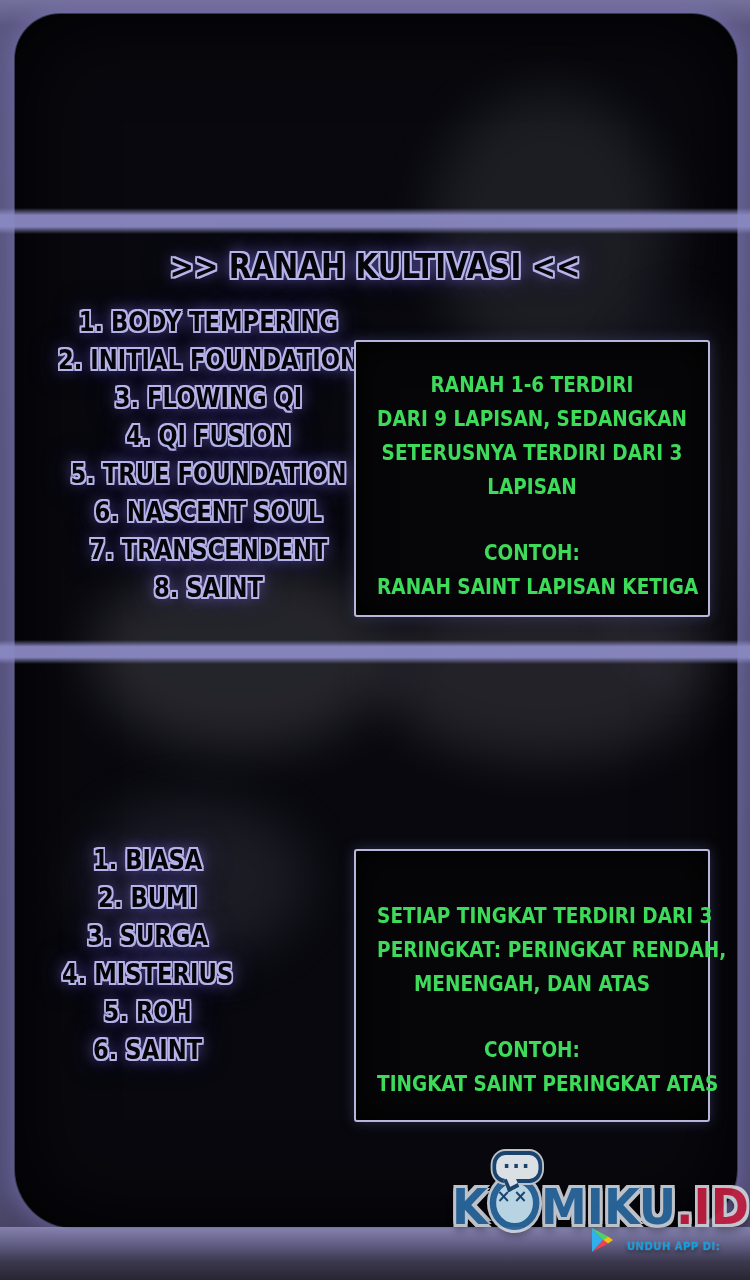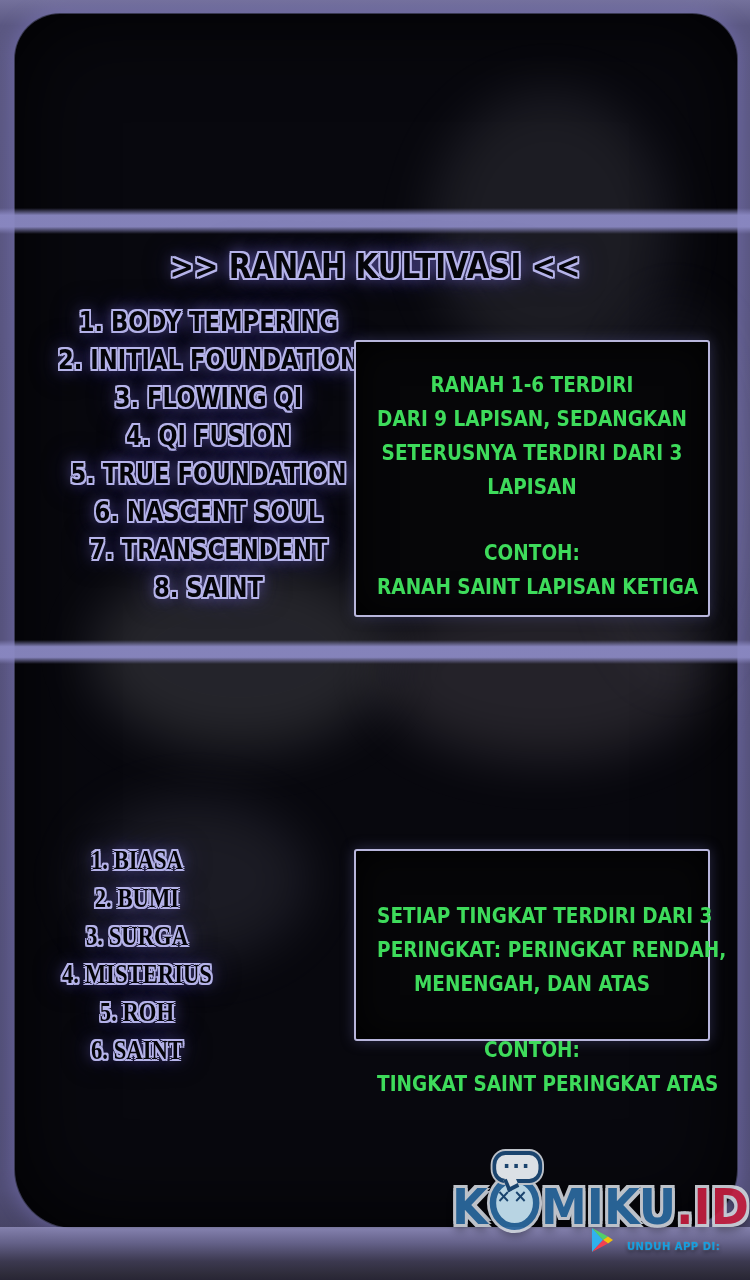--- a/index.html
+++ b/index.html
@@ -42,29 +42,29 @@
   .page-title{font-size:58px;line-height:72px;letter-spacing:2px;transform:scaleX(.94);}
   .page-subtitle{font-size:45px;line-height:52px;letter-spacing:1px;transform:scaleX(.96);}
 
   .sec-header{position:absolute;left:0;width:750px;text-align:center;font-size:34px;}
   .sec1-header{top:246px;}
   .sec2-header{top:701px;font-size:31px;line-height:44px;}
   .hline{display:block;transform:scaleX(.86);}
 
   .rank-list{position:absolute;margin:0;padding:0;list-style:none;font-size:27px;line-height:38px;text-align:center;}
   .list1{left:58px;top:303px;}
-  .list2{left:62px;top:841px;font-family:Liberation Serif, serif;}
+  .list2{left:62px;top:841px;}
   .rank-list li{transform:scaleX(.84);transform-origin:left center;white-space:nowrap;}
 
   .info-box{position:absolute;left:354px;width:356px;background:#060608;
     border:2px solid #b8b6dc;border-radius:3px;text-align:center;
     box-shadow:0 0 14px rgba(110,108,180,.35), inset 0 0 36px rgba(0,0,0,.95);
     font-size:21px;line-height:34px;box-sizing:border-box;}
   .box1{top:331px;height:277px;padding-top:26px;margin-top:9px;}
-  .box2{top:849px;height:192px;padding-top:48px;}
+  .box2{top:849px;height:273px;padding-top:48px;}
   .nline{display:block;transform:scaleX(.88);white-space:nowrap;}
   .contoh-gap{display:block;height:32px;}
 
   
   .komiku-logo{position:absolute;left:452px;top:1176px;width:296px;height:100px;opacity:.92;}
   .logo-row{position:relative;font-size:50px;line-height:56px;white-space:nowrap;transform:scaleX(.92);transform-origin:left center;}
   .logo-txt{text-shadow:-3px -3px 0 #cdd2da,0 -3px 0 #cdd2da,3px -3px 0 #cdd2da,
             -3px 0 0 #cdd2da,3px 0 0 #cdd2da,
             -3px 3px 0 #cdd2da,0 3px 0 #cdd2da,3px 3px 0 #cdd2da,
             0 6px 10px rgba(0,0,0,.5);}

